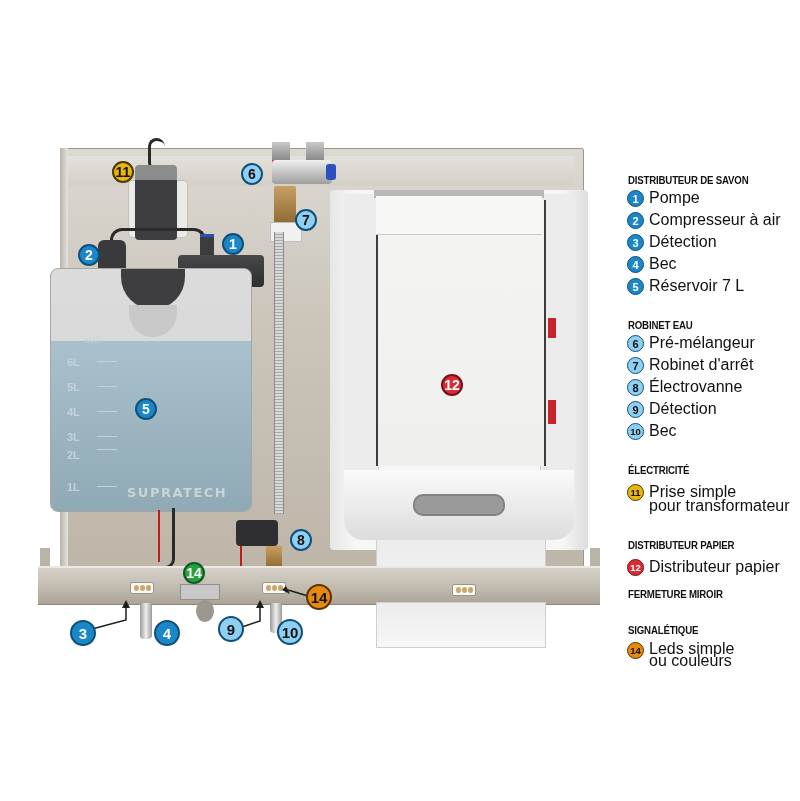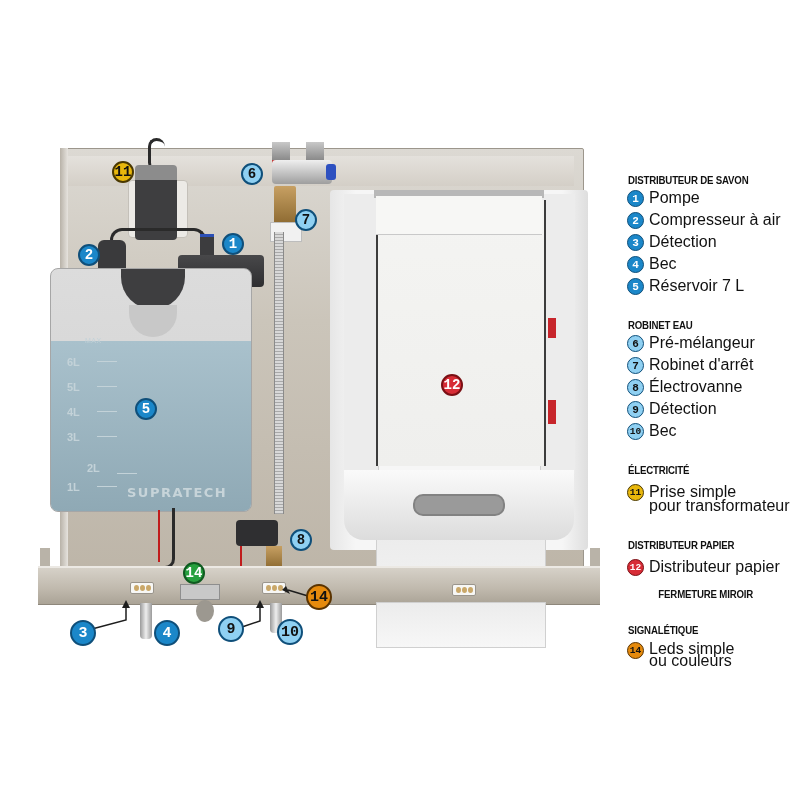--- a/index.html
+++ b/index.html
@@ -46,21 +46,21 @@
   .disp-col-left{left:344px;top:194px;width:34px;height:280px;background:#ececec;border-right:1px solid #cfcfcf;}
   .disp-col-right{left:540px;top:194px;width:34px;height:280px;background:#ececec;border-left:1px solid #cfcfcf;}
   .disp-cover{left:376px;top:200px;width:166px;height:266px;background:linear-gradient(180deg,#f4f4f2 0%,#efefed 100%);border-left:2px solid #3c3c3c;border-right:2px solid #3c3c3c;}
   .disp-cover-top{left:376px;top:196px;width:166px;height:38px;background:#f7f7f5;border-bottom:1px solid #c9c9c9;}
   .disp-hinge{left:374px;top:190px;width:170px;height:8px;background:#b8b8b8;}
   .disp-bottom{left:344px;top:470px;width:230px;height:70px;background:linear-gradient(180deg,#fafafa,#dcdcdc);border-radius:0 0 20px 20px;}
   .disp-handle{left:413px;top:494px;width:88px;height:18px;background:#9a9a9a;border-radius:10px;border:2px solid #828282;}
   .red-window{width:8px;background:#c7252b;}
   .paper{left:376px;top:536px;width:168px;height:110px;background:linear-gradient(180deg,#ececec,#f7f7f7);border:1px solid #d0d0d0;}
   
-  .badge{position:absolute;width:22px;height:22px;border-radius:50%;display:flex;align-items:center;justify-content:center;font-weight:700;font-size:14px;box-sizing:border-box;font-family:Liberation Mono, monospace;}
+  .badge{position:absolute;width:22px;height:22px;border-radius:50%;display:flex;align-items:center;justify-content:center;font-weight:700;font-size:14px;box-sizing:border-box;font-family:Liberation Sans, sans-serif;}
   .badge.big{width:26px;height:26px;font-size:15px;}
   .b-blue{background:#1b87c9;color:#fff;border:2px solid #0f4f7a;}
   .b-lblue{background:#8fd0f2;color:#111;border:2px solid #0f4f7a;}
   .b-yellow{background:#e8b70c;color:#111;border:2px solid #4a3800;}
   .b-red{background:#d72c36;color:#fff;border:2px solid #7a0f14;}
   .b-green{background:#27a03e;color:#fff;border:2px solid #0f5a20;}
   .b-orange{background:#e58a0d;color:#111;border:2px solid #5a3300;}
   
   .legend{left:627px;top:150px;width:170px;}
   .leg-head{font-weight:700;font-size:10.5px;color:#111;letter-spacing:-0.2px;margin:0 0 4px 1px;white-space:nowrap;transform:scaleX(0.92);transform-origin:left;}
@@ -103,21 +103,21 @@
           <span class="grad-line"></span>
         </div>
       <div style="display:flex;align-items:center;height:25px;">
           <span class="grad-label">4L</span>
           <span class="grad-line"></span>
         </div>
       <div style="display:flex;align-items:center;height:25px;">
           <span class="grad-label">3L</span>
           <span class="grad-line"></span>
         </div>
-      <div style="display:flex;align-items:flex-end;height:25px;margin-left:20px;">
+      <div style="display:flex;align-items:flex-start;height:25px;">
           <span class="grad-label">2L</span>
           <span class="grad-line"></span>
         </div>
       <div style="display:flex;align-items:center;height:25px;">
           <span class="grad-label">1L</span>
           <span class="grad-line"></span>
         </div>
     </div>
     <div class="abs brand" style="left:76px;top:216px;">SUPRATECH</div>
   </div>
@@ -259,21 +259,21 @@
   </div>
 
   <div class="leg-section">
     <div class="leg-head">DISTRIBUTEUR PAPIER</div>
     <div class="leg-item" style="margin-top:8px;">
         <span class="badge b-red" style="font-size:9.5px;">12</span>
         <span class="leg-text">Distributeur papier</span>
       </div>
   </div>
 
-  <div class="leg-section" style="margin-top:12px;text-align:center;">
+  <div class="leg-section" style="margin-top:12px;">
     <div class="leg-head">FERMETURE MIROIR</div>
   </div>
 
   <div class="leg-section">
     <div class="leg-head">SIGNALÉTIQUE</div>
     <div class="leg-item tall" style="margin-top:6px;">
         <span class="badge b-orange" style="font-size:9.5px;">14</span>
         <span class="leg-text" style="line-height:12px;"><span>Leds simple</span><br><span>ou couleurs</span></span>
       </div>
   </div>

